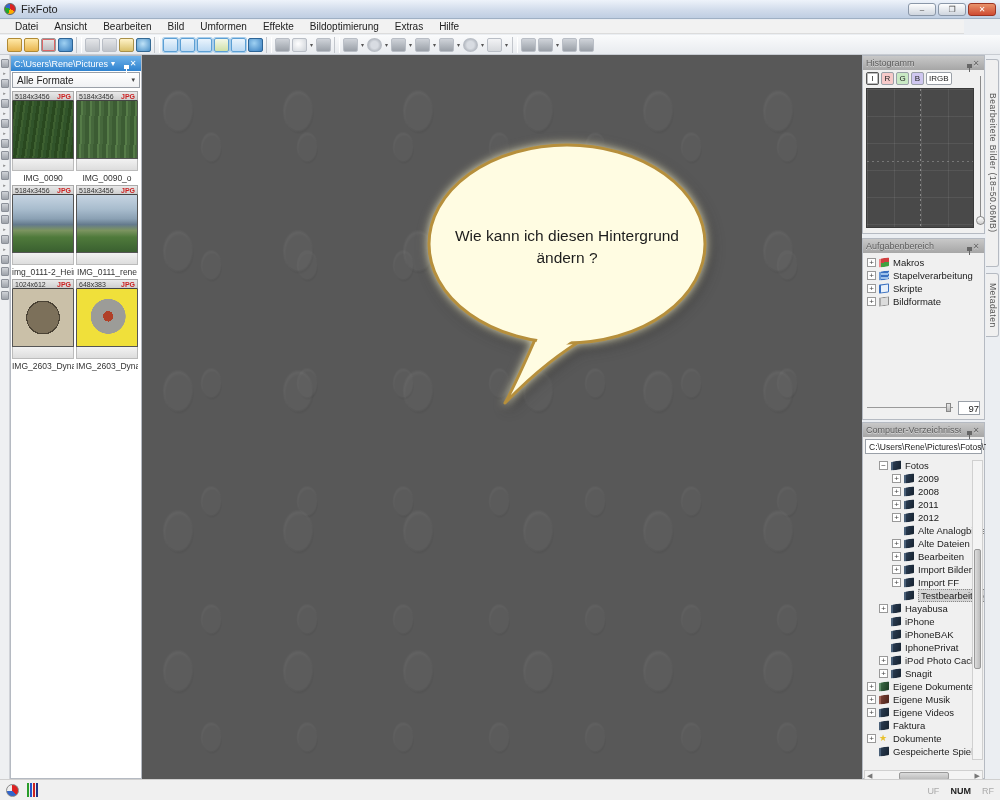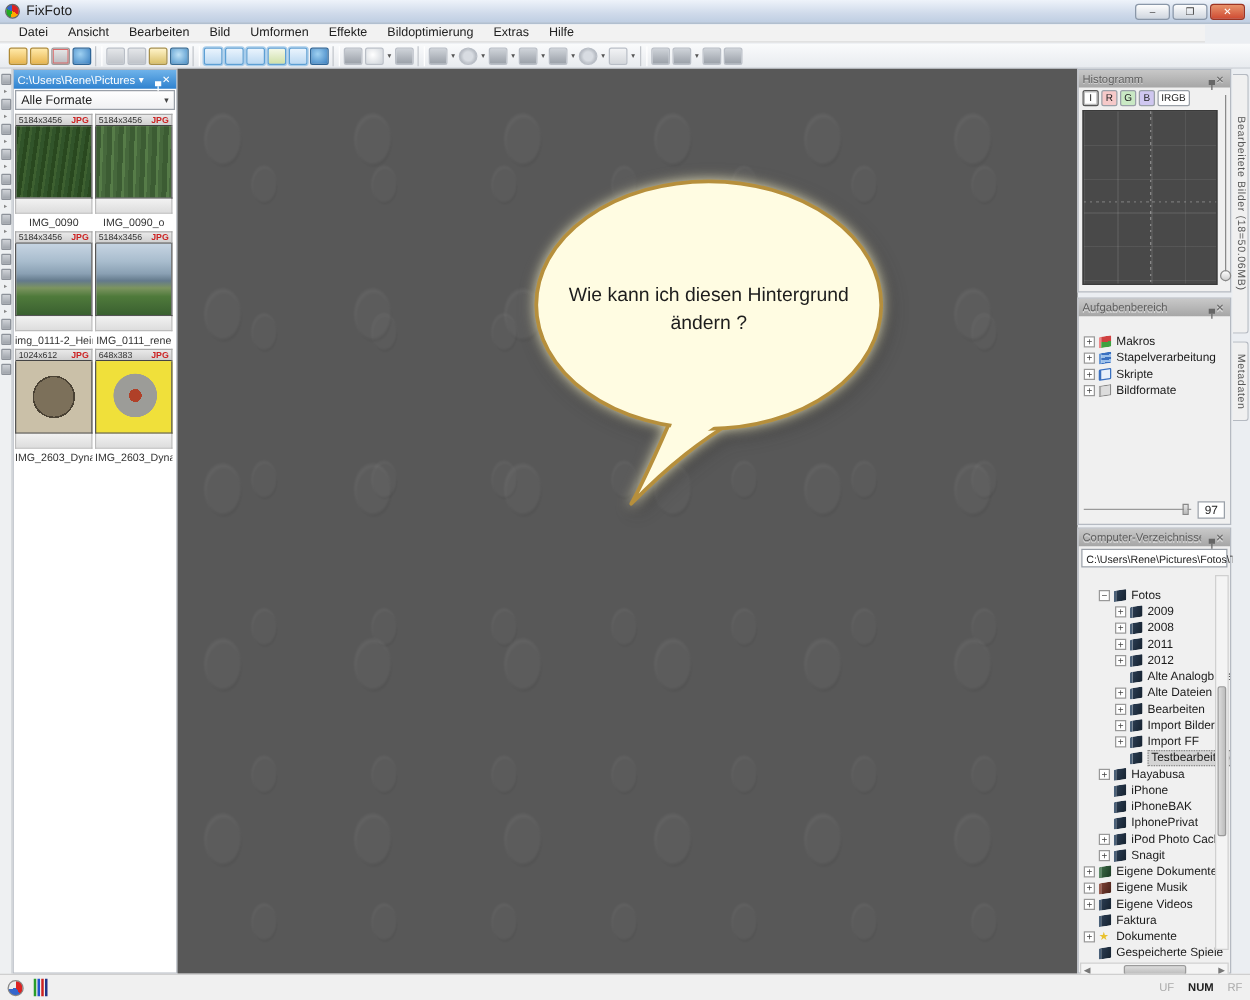--- a/index.html
+++ b/index.html
@@ -110,21 +110,21 @@
       repeating-linear-gradient(90deg, rgba(255,255,255,0.07) 0 1px, transparent 1px 27px),
       repeating-linear-gradient(180deg, rgba(255,255,255,0.07) 0 1px, transparent 1px 27px); }
   #hist-vline { position:absolute; left:50%; top:0; width:1px; height:100%;
     background:repeating-linear-gradient(180deg,rgba(255,255,255,0.35) 0 2px,transparent 2px 5px); }
   #hist-hline { position:absolute; top:52%; left:0; height:1px; width:100%;
     background:repeating-linear-gradient(90deg,rgba(255,255,255,0.25) 0 2px,transparent 2px 5px); }
   #hist-slider { position:absolute; right:3px; top:20px; bottom:8px; width:1px; background:#8a8a8a; }
   #hist-thumb { position:absolute; right:-4px; bottom:0; width:9px; height:9px; border-radius:50%;
     background:linear-gradient(#fdfdfd,#cfcfcf); border:1px solid #888; }
 
-  .tree { padding:14px 2px; }
+  .tree { padding:3px 2px; }
   .trow { display:flex; align-items:center; height:13px; font-size:9.5px; color:#1a1a1a; white-space:nowrap; }
   .trow.selected .tlabel { background:#d4d4d4; border:1px dotted #888; padding:0 2px; }
   .expander { width:9px; height:9px; border:1px solid #999; background:#fff; font-size:8px; line-height:7px;
     text-align:center; color:#444; margin-right:3px; flex:none; }
   .exp-none { visibility:hidden; }
   .exp-plus::before { content:"+"; } .exp-minus::before { content:"\2212"; }
   .ticon { width:10px; height:9px; margin-right:4px; flex:none; transform:skewY(-8deg);
     background:linear-gradient(110deg,#2a3c52,#16222f); border-left:2px solid #4a6078; border-radius:1px; }
   .ic-green { background:linear-gradient(110deg,#3c6a46,#1c3a24); border-left-color:#5e8a68; }
   .ic-red   { background:linear-gradient(110deg,#7a4034,#4a221a); border-left-color:#9a6054; }
@@ -132,21 +132,21 @@
   .ic-star::before { content:"\2605"; color:#e8c12e; font-size:9px; line-height:9px; display:block; }
   .ic-makro { background:linear-gradient(#d04040 0 50%,#40a040 50% 100%); border-left-color:#e88; }
   .ic-stapel{ background:repeating-linear-gradient(180deg,#3a70c0 0 2px,#9cc0ea 2px 4px); border-left-color:#6a9ad8; }
   .ic-skript{ background:#e8f0fa; border:1px solid #3a70c0; border-left:2px solid #3a70c0; }
   .ic-bildf { background:#dcdcdc; border:1px solid #8a8a8a; border-left:2px solid #aaa; }
   .lvl0 { padding-left:2px; } .lvl1 { padding-left:14px; } .lvl2 { padding-left:27px; }
 
   #tasks-slider-row { position:absolute; left:4px; right:4px; bottom:3px; height:17px; display:flex; align-items:center; }
   #tasks-track { flex:1; height:1px; background:#9a9a9a; position:relative; }
   #tasks-knob { position:absolute; right:2px; top:-4px; width:5px; height:9px; background:linear-gradient(#e8e8e8,#b8b8b8); border:1px solid #888; }
-  #tasks-value { width:22px; height:14px; margin-left:5px; background:#fff; border:1px solid #9aa0a8; font-size:9.5px; text-align:center; line-height:13px; }
+  #tasks-value { width:22px; height:14px; margin-left:5px; background:#fff; border:1px solid #9aa0a8; font-size:9.5px; text-align:right; line-height:13px; }
 
   #dir-combo { height:15px; margin:2px; border:1px solid #9aa0a8; background:#fff; display:flex; align-items:center;
     padding:0 3px; font-size:8.5px; color:#222; }
   #dir-combo .dd { margin-left:auto; font-size:7px; color:#444; }
   #dir-tree { position:relative; height:314px; overflow:hidden; }
   #dir-vscroll { position:absolute; right:1px; top:4px; width:11px; height:300px; background:#f4f4f4; border:1px solid #d0d0d0; }
   #dir-vthumb { position:absolute; left:1px; top:88px; width:7px; height:120px; background:linear-gradient(90deg,#dcdcdc,#bcbcbc); border:1px solid #9a9a9a; border-radius:2px; }
   #dir-hscroll { height:12px; margin:0 1px 1px 1px; background:#f4f4f4; border:1px solid #d0d0d0;
     display:flex; align-items:center; justify-content:space-between; font-size:7px; color:#777; padding:0 2px; }
   #dir-hthumb { width:50px; height:8px; background:linear-gradient(#dcdcdc,#bcbcbc); border:1px solid #9a9a9a; border-radius:2px; }

